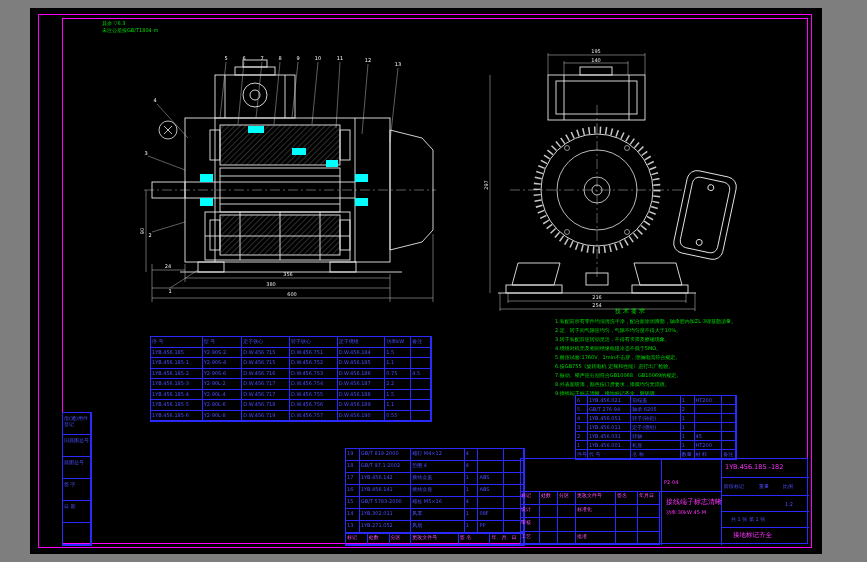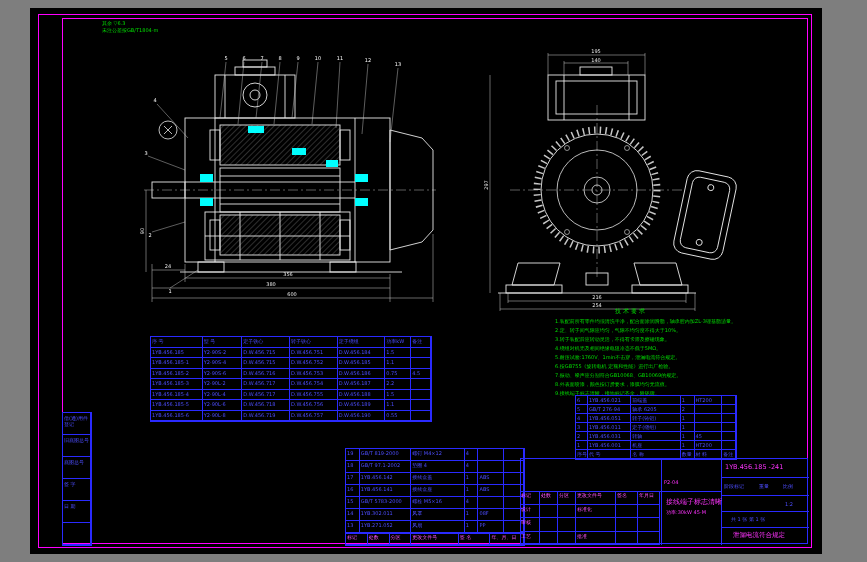--- a/index.html
+++ b/index.html
@@ -519,25 +519,25 @@
           <div class="tcell" style="width: 22px;"></div>
           <div class="tcell" style="width: 22px;"></div>
         </div>
       </div>
 
     <div class="tb-text mag" style="left:143px;top:20px;font-size:5px;">P2-04</div>
 
     <div class="tb-text mag" style="left:145px;top:38px;font-size:7px;">接线端子标志清晰</div>
     <div class="tb-text mag" style="left:145px;top:50px;font-size:5px;">功率:30kW 45-M</div>
 
-    <div class="tb-text mag" style="left:204px;top:4px;font-size:6.5px;">1YB.456.185 -241</div>
+    <div class="tb-text mag" style="left:204px;top:4px;font-size:6.5px;">1YB.456.185 -182</div>
 
     <div class="tb-text blue" style="left:203px;top:24px;font-size:5px;">阶段标记</div>
     <div class="tb-text blue" style="left:238px;top:24px;font-size:5px;">重量</div>
     <div class="tb-text blue" style="left:262px;top:24px;font-size:5px;">比例</div>
     <div class="tb-text blue" style="left:264px;top:42px;font-size:5px;">1:2</div>
 
     <div class="tb-text blue" style="left:210px;top:57px;font-size:5px;">共 1 张  第 1 张</div>
 
-    <div class="tb-text mag" style="left:212px;top:72px;font-size:6.5px;">泄漏电流符合规定</div>
+    <div class="tb-text mag" style="left:212px;top:72px;font-size:6.5px;">接地标记齐全</div>
   </div>
 
 </div>
 
 </body></html>

